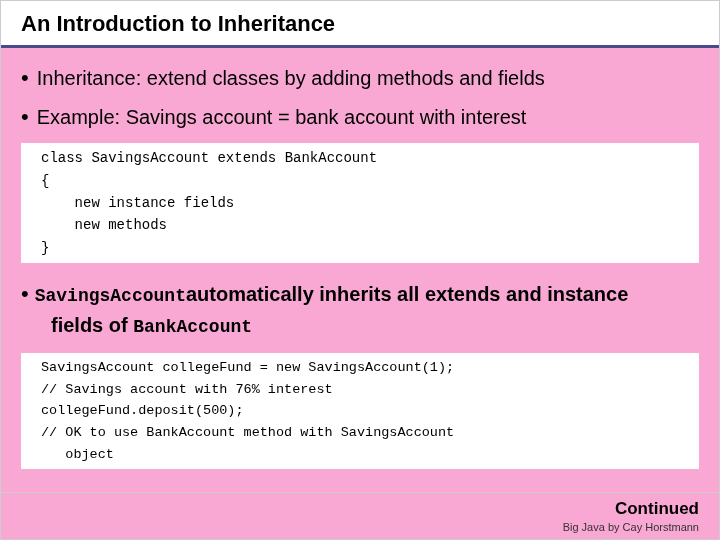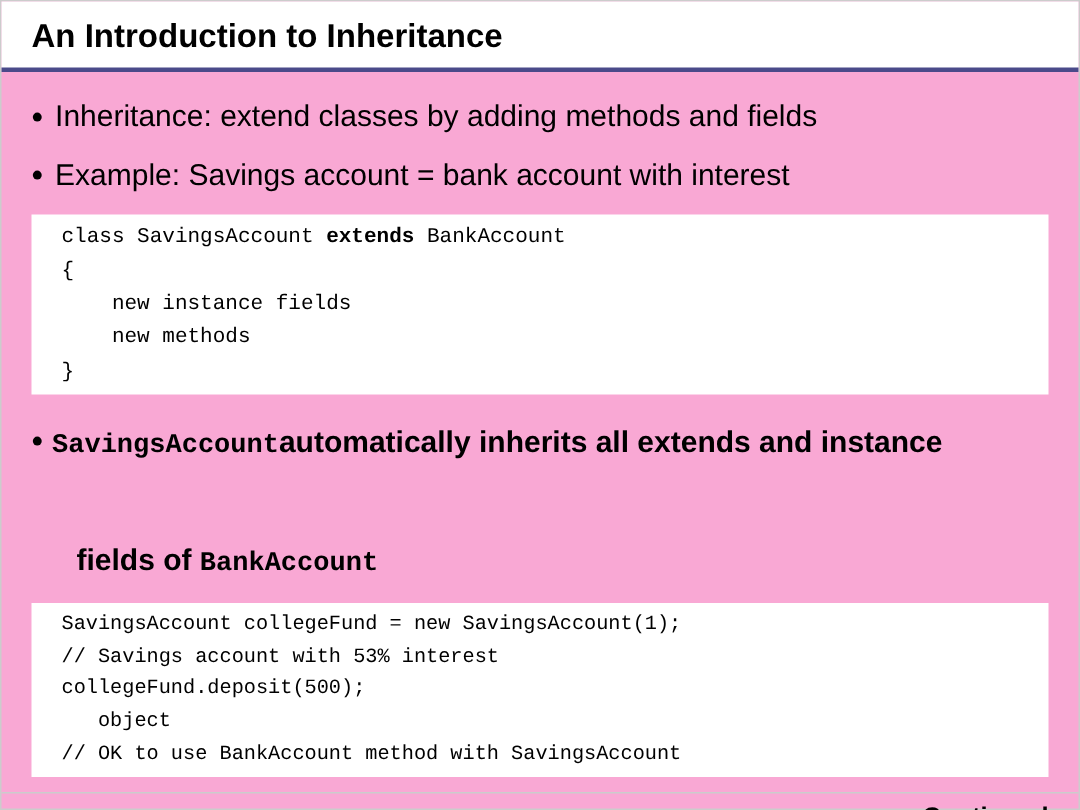--- a/index.html
+++ b/index.html
@@ -64,21 +64,21 @@
       background: #ffffff;
       font-family: 'Courier New', Courier, monospace;
       font-size: 14px;
       line-height: 1.6;
       color: #000000;
       padding: 4px 0 4px 20px;
       margin-top: 2px;
     }
 
     .code-keyword {
-      font-weight: bold;
+      font-weight: normal;
     }
 
     .code-inline {
       font-family: 'Courier New', Courier, monospace;
       font-size: 18px;
       font-weight: bold;
     }
 
     .section-block {
       margin-top: 4px;
@@ -134,32 +134,32 @@
       <div>&nbsp;&nbsp;&nbsp;&nbsp;new methods</div>
       <div>}</div>
     </div>
 
     <div class="section-block">
       <div style="display:flex; align-items:baseline; flex-wrap:wrap; font-size:20px; line-height:1.5;">
         <span style="font-size:22px; margin-right:6px;">•</span>
         <span class="code-inline">SavingsAccount</span>
         <span style="font-size:20px; font-weight:bold;">automatically inherits all extends and instance</span>
       </div>
-      <div style="display:flex; align-items:baseline; flex-wrap:wrap; font-size:20px; line-height:1.5; padding-left: 30px; margin-top: 48px;">
+      <div style="display:flex; align-items:baseline; flex-wrap:wrap; font-size:20px; line-height:1.5; padding-left: 30px;">
         <span style="font-weight:bold; font-size:20px;">fields of&nbsp;</span>
         <span class="code-inline">BankAccount</span>
       </div>
     </div>
 
     <div class="code-block" style="padding-left: 20px; font-size:13.5px;">
       <div>SavingsAccount collegeFund = new SavingsAccount(1);</div>
-      <div>// Savings account with 53% interest</div>
+      <div>// Savings account with 76% interest</div>
       <div>collegeFund.deposit(500);</div>
+      <div>// OK to use BankAccount method with SavingsAccount</div>
       <div>&nbsp;&nbsp;&nbsp;object</div>
-      <div>// OK to use BankAccount method with SavingsAccount</div>
     </div>
 
   </div>
 
   <div class="footer">
     <span class="continued-text">Continued</span>
     <span class="copyright-text">Big Java by Cay Horstmann</span>
 
   </div>
 

